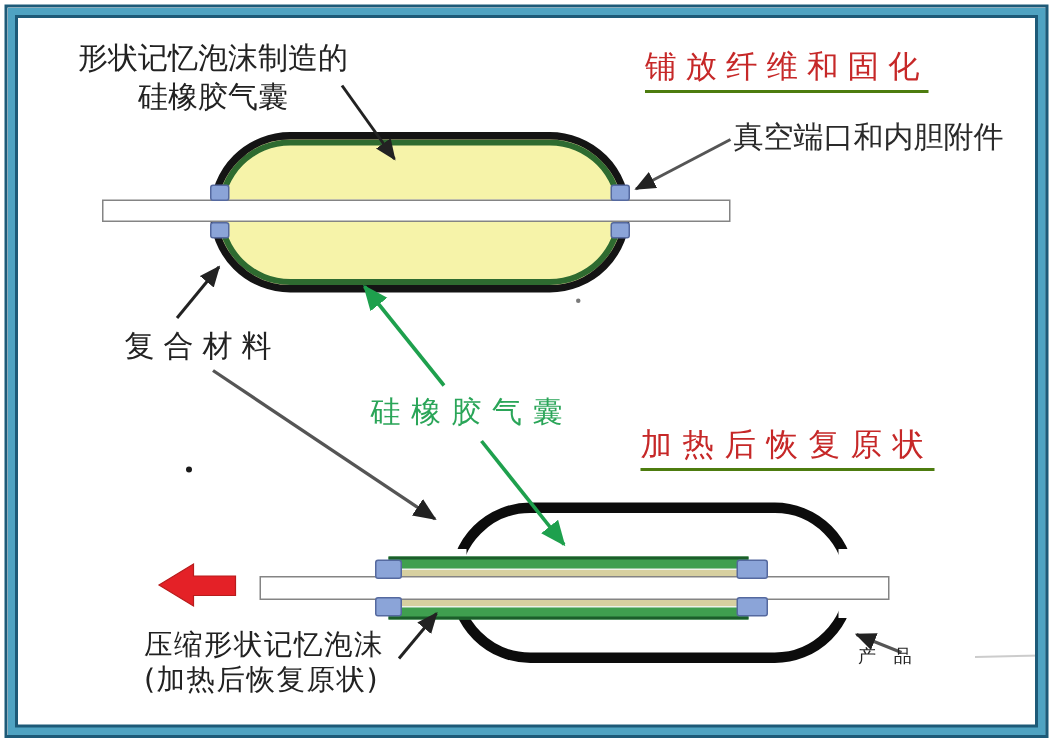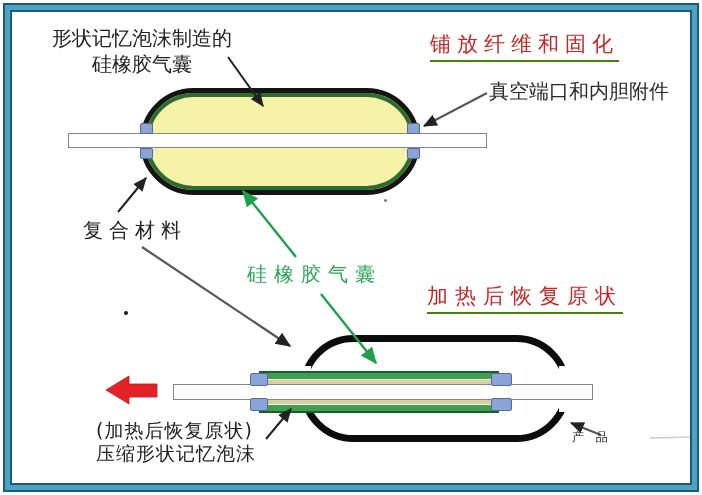--- a/index.html
+++ b/index.html
@@ -181,18 +181,18 @@
 
   <div class="lbl lbl-composite abs">复合材料</div>
 
   <div class="lbl lbl-vacuum abs">真空端口和内胆附件</div>
 
   <div class="lbl lbl-bladder abs">硅橡胶气囊</div>
 
   <div class="lbl lbl-title t-cooling abs">加热后恢复原状</div>
 
   <div class="lbl lbl-foam abs">
+    <div>压缩形状记忆泡沫</div>
     <div>(加热后恢复原状)</div>
-    <div>压缩形状记忆泡沫</div>
   </div>
 
   <div class="lbl lbl-product abs">产 品</div>
 </div>
 
 </body></html>

